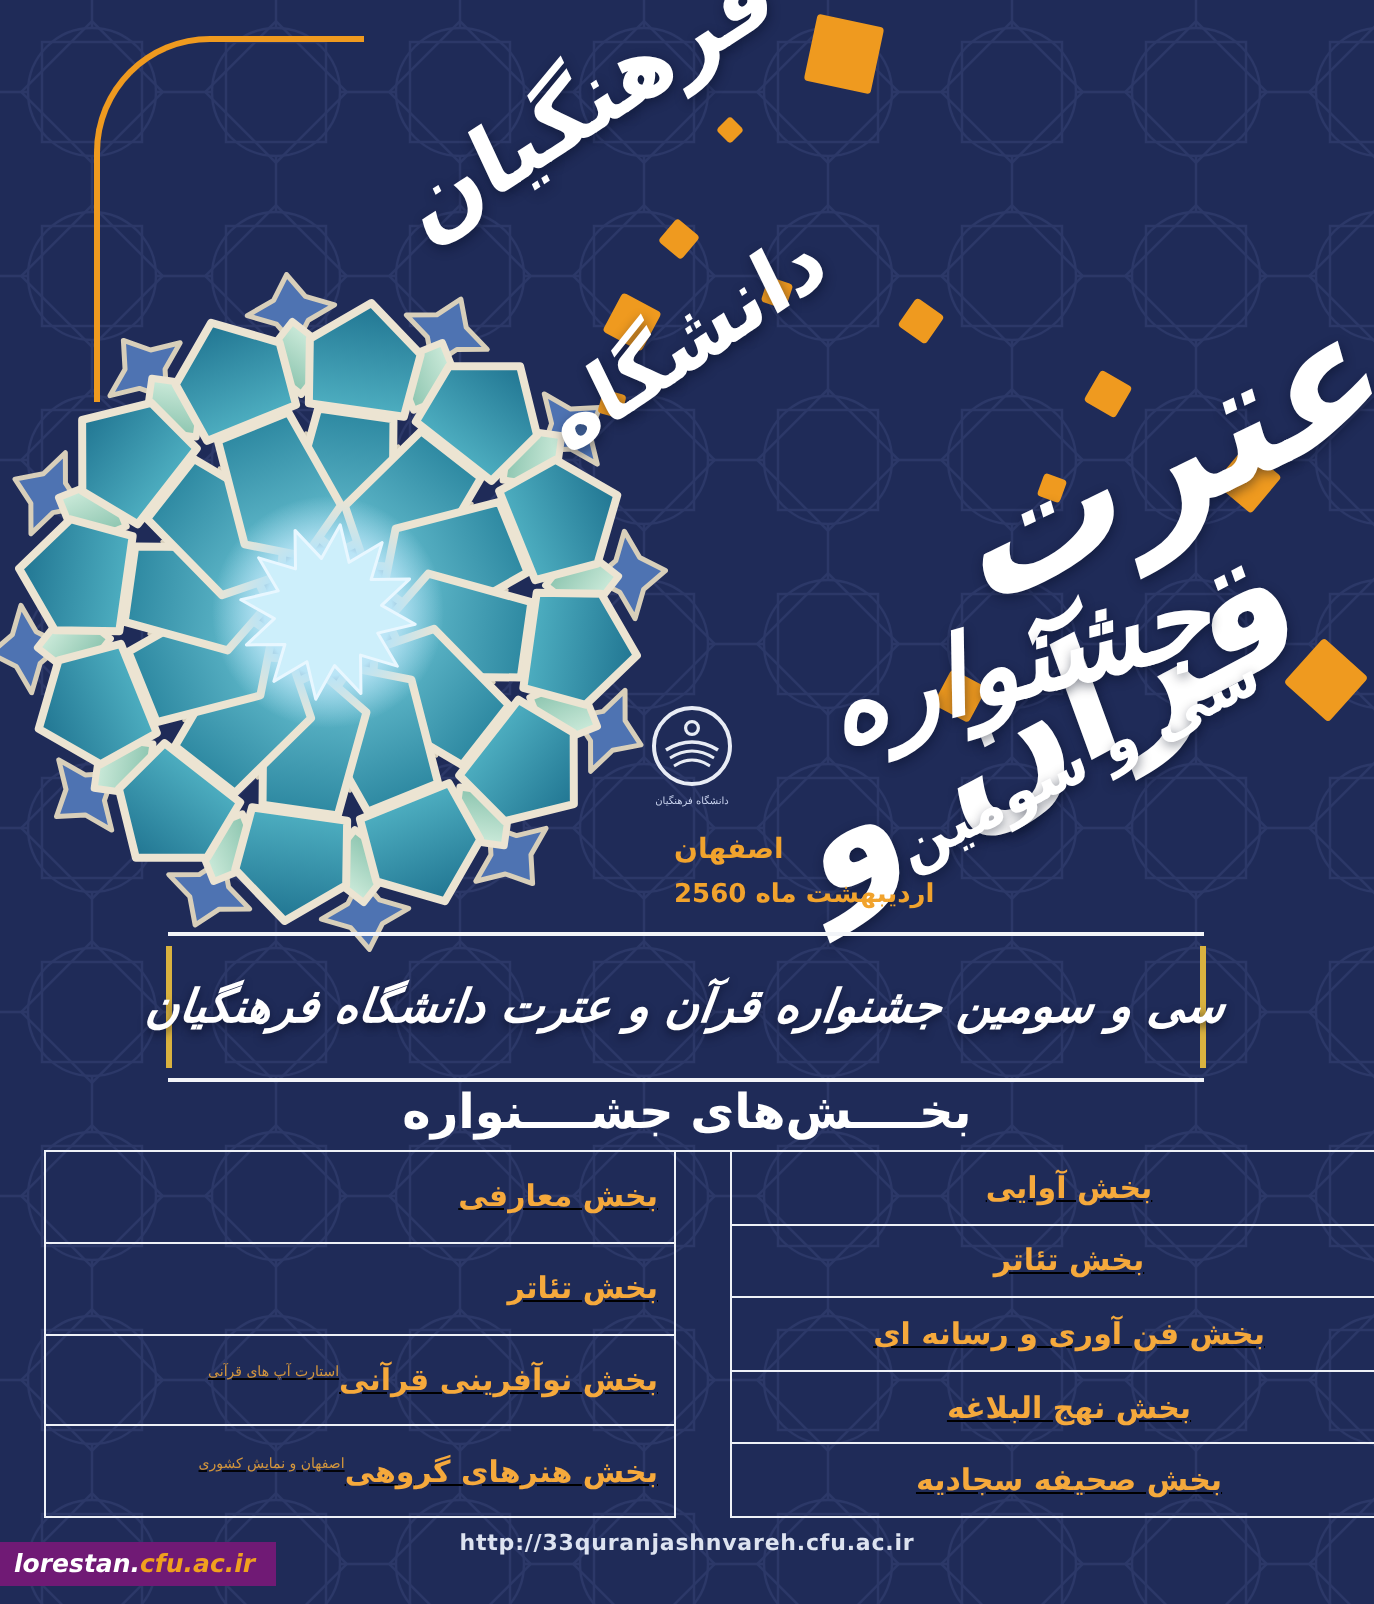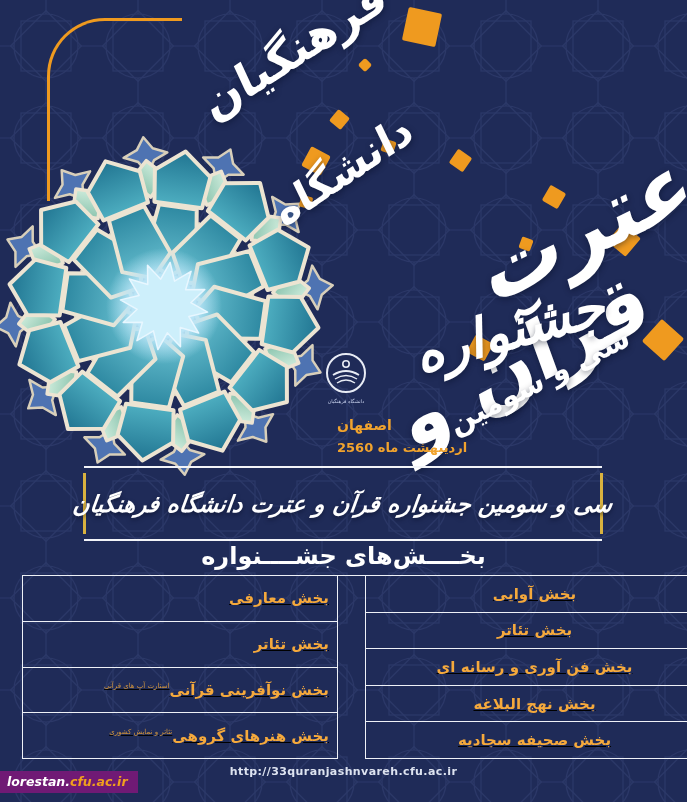--- a/index.html
+++ b/index.html
@@ -223,21 +223,21 @@
       </div>
       <div class="row">
         <span class="item-wrap">
           <span class="item-label">بخش نوآفرینی قرآنی</span>
           <span class="item-sub">استارت آپ های قرآنی</span>
         </span>
       </div>
       <div class="row">
         <span class="item-wrap">
           <span class="item-label">بخش هنرهای گروهی</span>
-          <span class="item-sub">تئاتر و نمایش کشوری</span>
+          <span class="item-sub">اصفهان و نمایش کشوری</span>
         </span>
       </div>
     </div>
     <div class="col col-gap"></div>
     <div class="col col-right">
       <div class="row">
         <span class="item-label">بخش آوایی</span>
       </div>
       <div class="row">
         <span class="item-label">بخش تئاتر</span>

